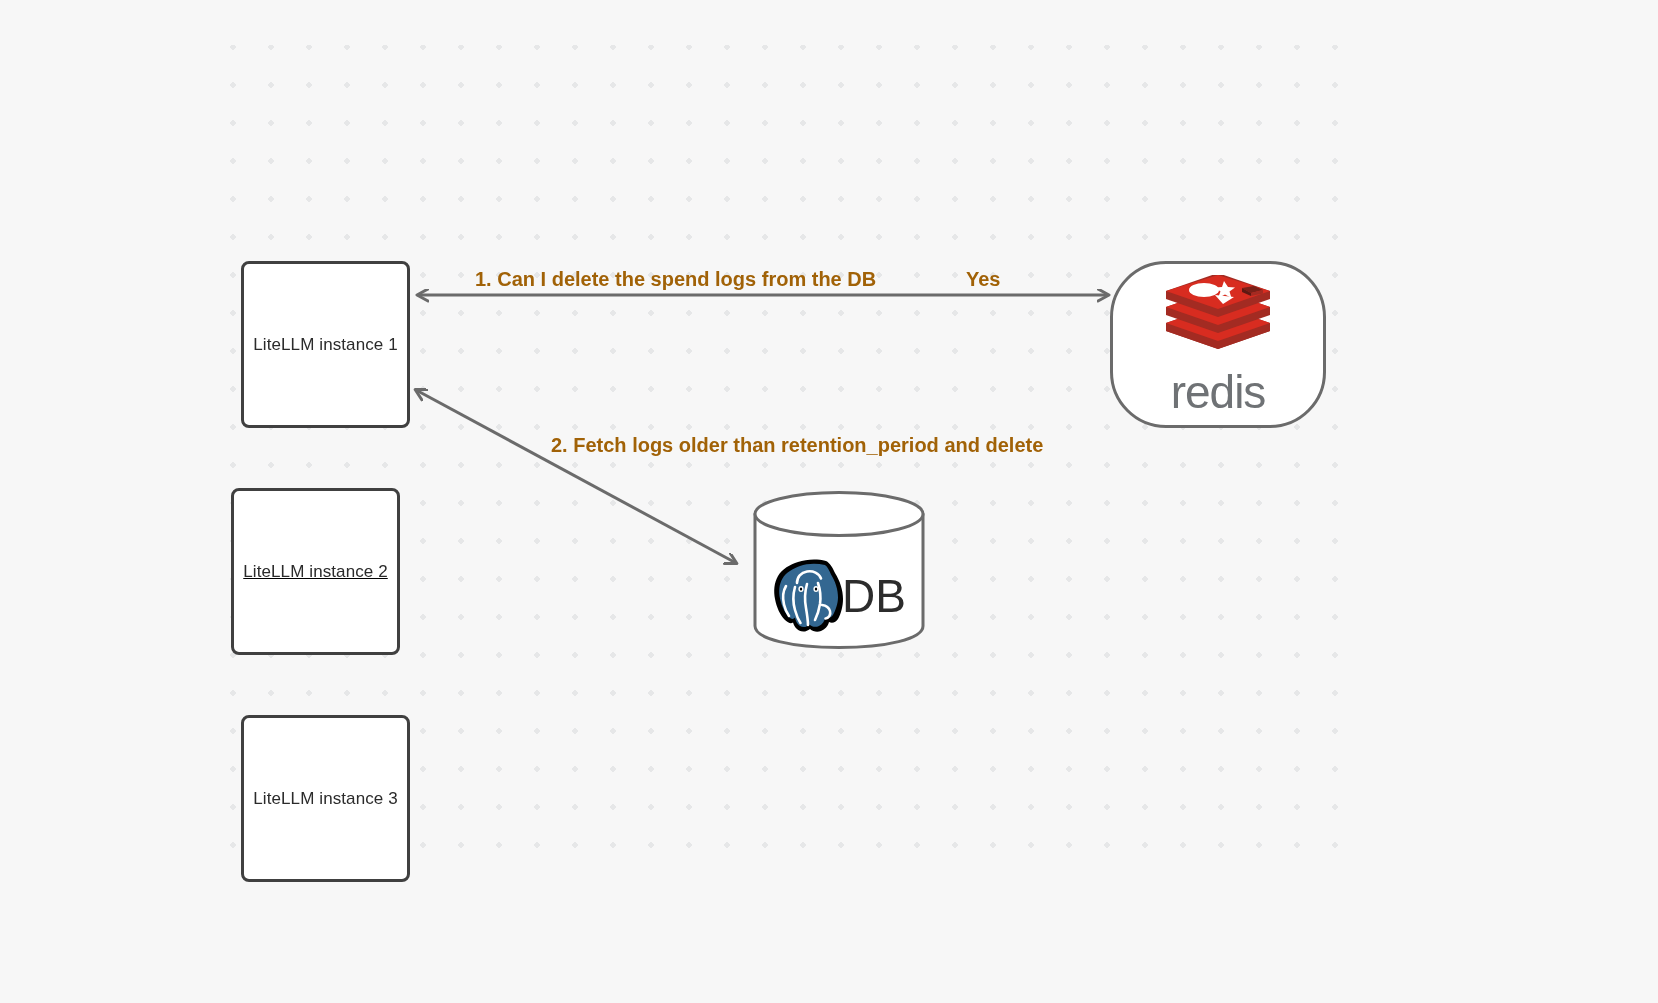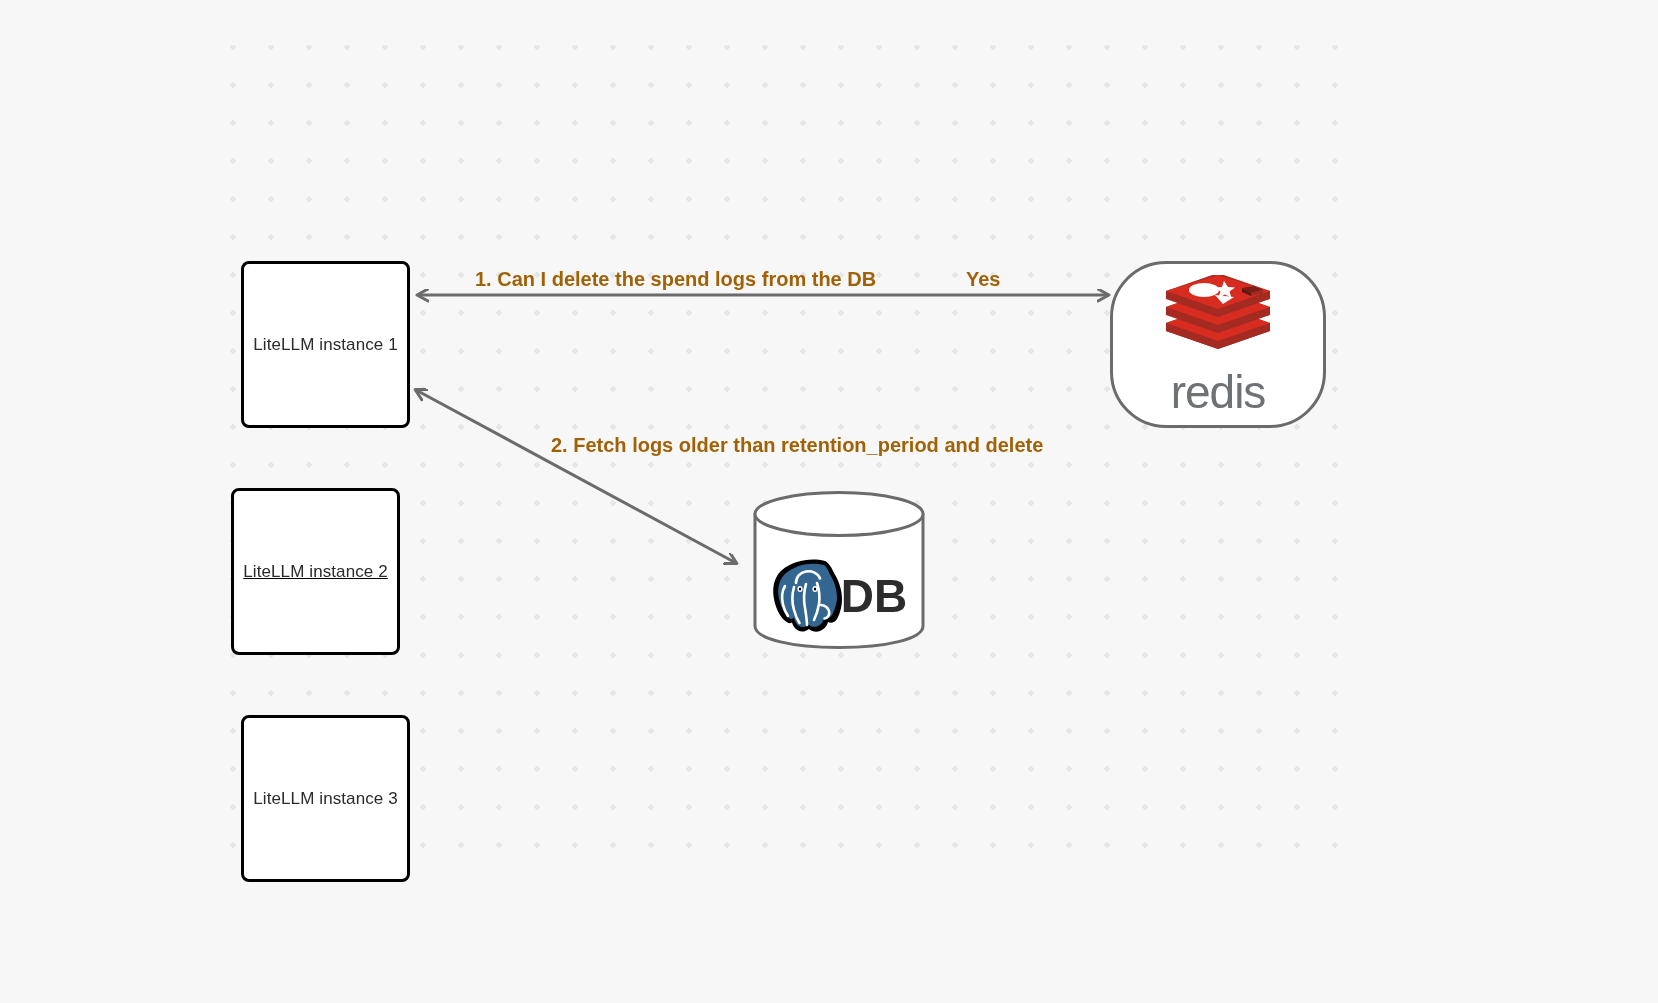--- a/index.html
+++ b/index.html
@@ -26,21 +26,21 @@
     width: 1160px;
     height: 830px;
     background-image: radial-gradient(circle, #e6e7e8 2.6px, transparent 2.7px);
     background-size: 38px 38px;
     background-position: 14px 21px;
     pointer-events: none;
   }
   .node-box {
     position: absolute;
     background: #ffffff;
-    border: 3px solid #000000;
+    border: 3px solid #404040;
     border-radius: 8px;
     box-sizing: border-box;
     display: flex;
     align-items: center;
     justify-content: center;
   }
   .node-label {
     font-size: 17px;
     color: #2b2b2b;
     font-family: "Liberation Sans", sans-serif;
@@ -79,21 +79,21 @@
   }
   .db-inner {
     position: absolute;
     display: flex;
     align-items: center;
     justify-content: center;
   }
   .db-text {
     font-family: "Liberation Sans", sans-serif;
     font-size: 46px;
-    font-weight: 700;
+    font-weight: 400;
     color: #2c2c2c;
     line-height: 1;
     margin-left: -4px;
   }
   .edge-label {
     position: absolute;
     font-family: "Liberation Sans", sans-serif;
     font-size: 20px;
     font-weight: bold;
     color: #a16207;

